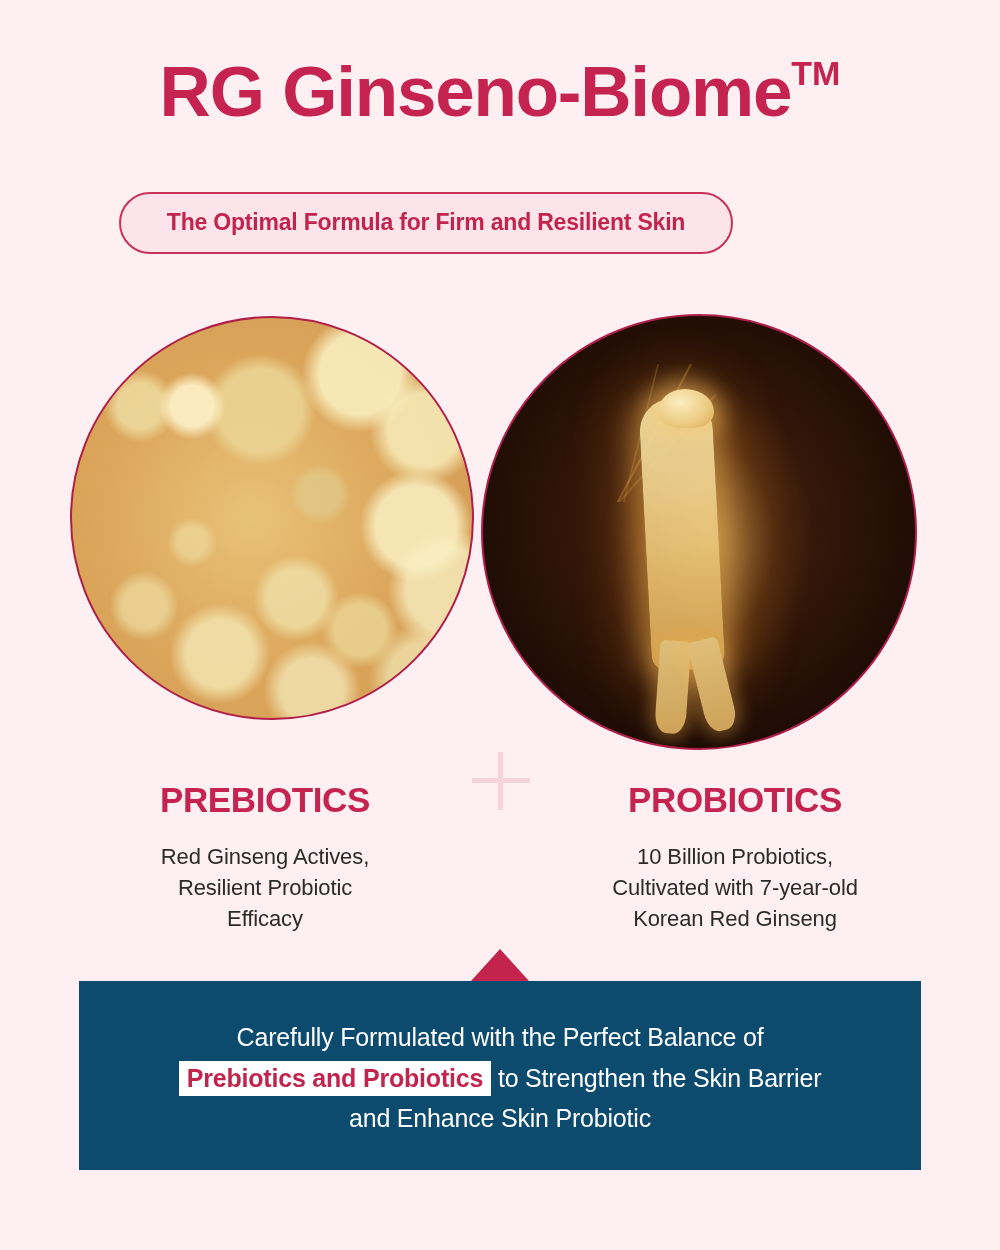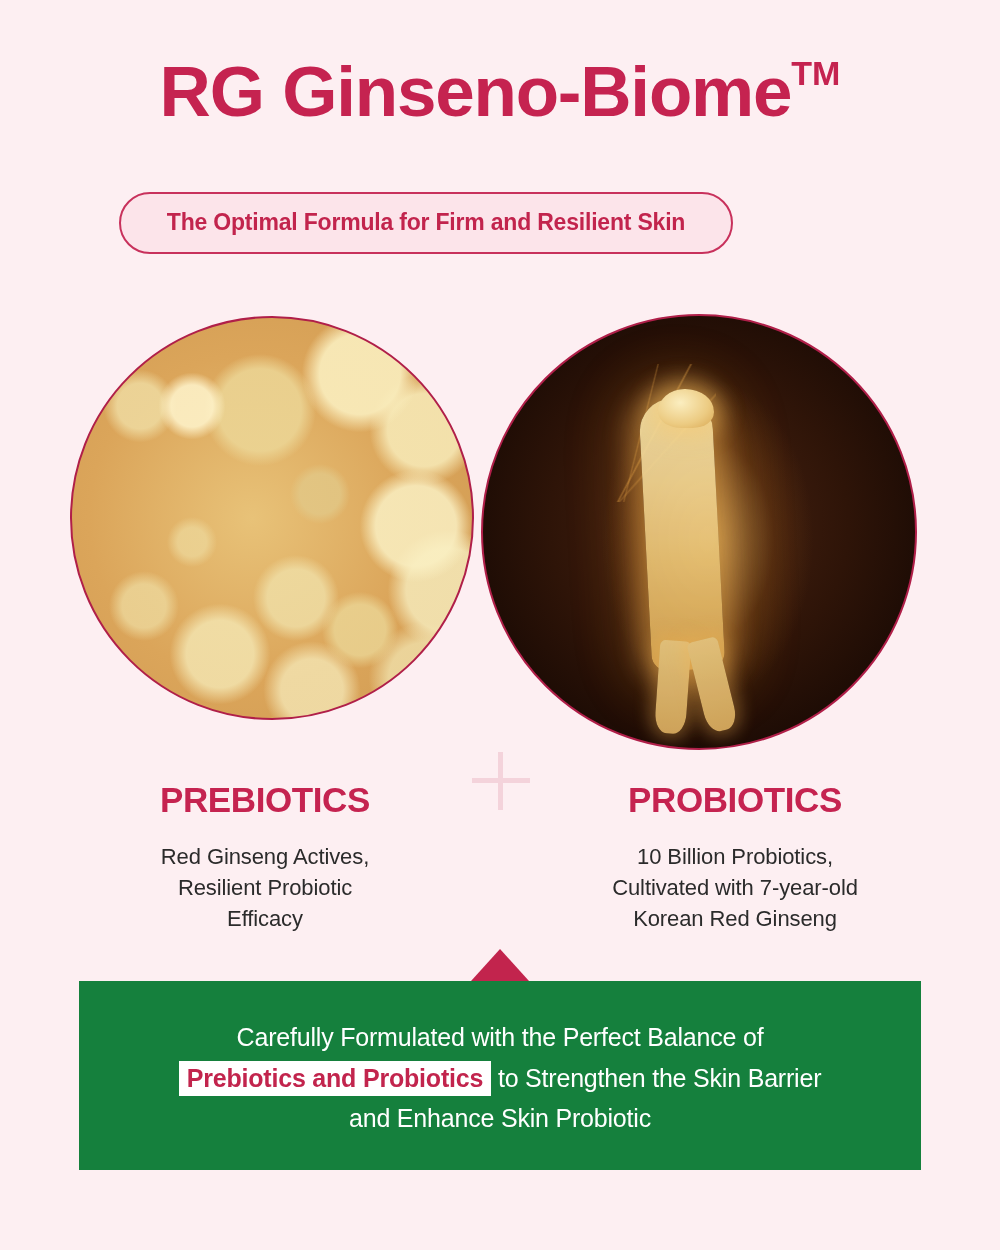--- a/index.html
+++ b/index.html
@@ -224,21 +224,21 @@
     letter-spacing: -0.1px;
   }
 
   
   .banner {
     position: absolute;
     left: 79px;
     top: 981px;
     width: 842px;
     height: 189px;
-    background: #15803d;
+    background: #0c4a6e;
     z-index: 2;
   }
   .banner-notch {
     position: absolute;
     left: 50%;
     top: -32px;
     transform: translateX(-50%);
     width: 0;
     height: 0;
     border-left: 29px solid transparent;

